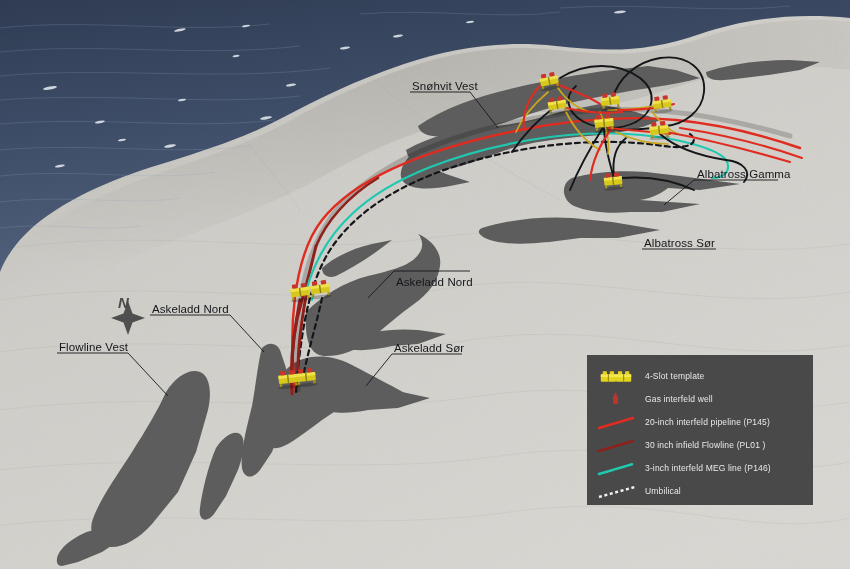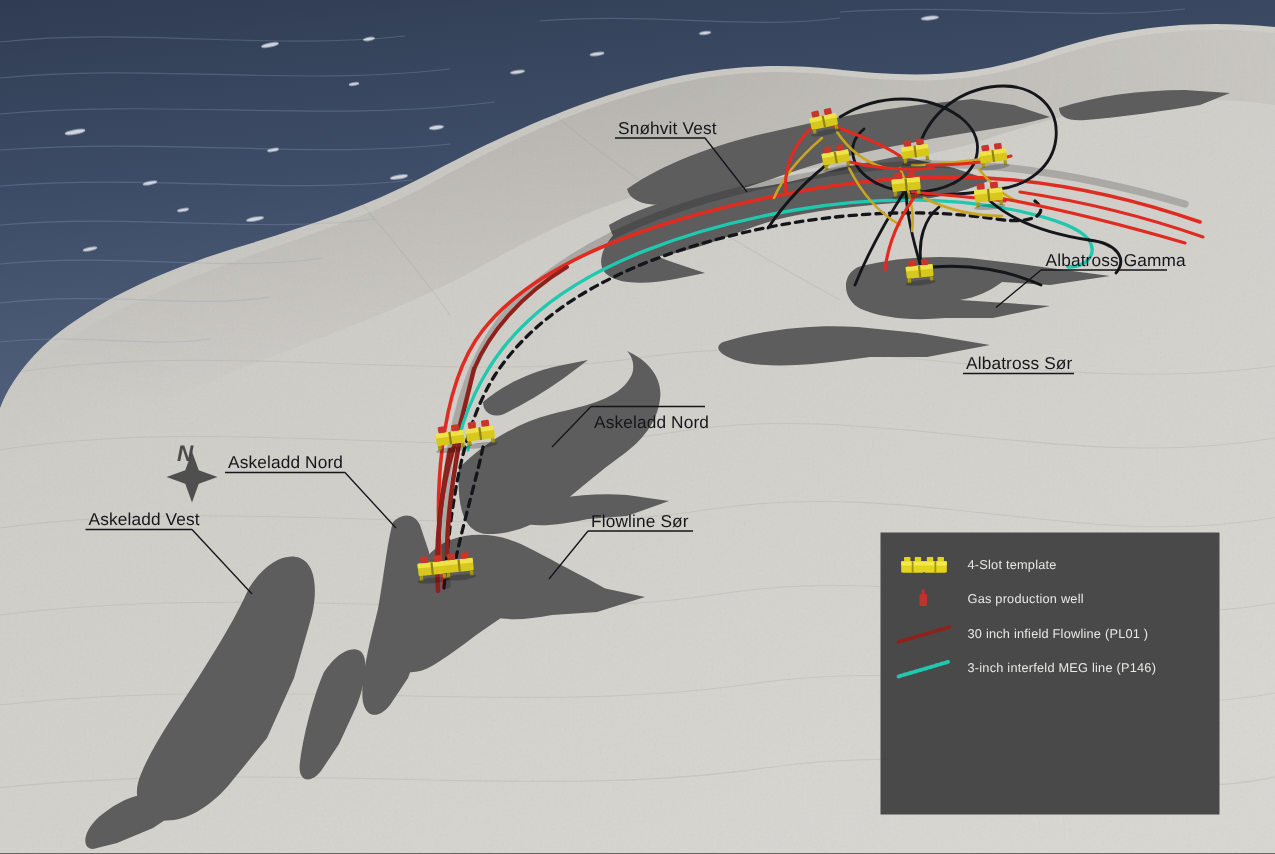--- a/index.html
+++ b/index.html
@@ -5,21 +5,21 @@
   html,body{margin:0;padding:0;background:#000;}
   #stage{
     position:relative;width:850px;height:569px;overflow:hidden;
     font-family:Liberation Sans, sans-serif;
     background:#c9c7c2;
   }
   #stage svg.layer{position:absolute;left:0;top:0;width:850px;height:569px;}
 
   
   #legend{
-    position:absolute;left:587px;top:355px;width:226px;height:188px;
+    position:absolute;left:587px;top:355px;width:226px;height:150px;
     background:rgba(62,62,62,0.93);
     box-sizing:border-box;padding:10px 0 0 0;
   }
   .leg-row{display:flex;align-items:center;height:23px;}
   .leg-swatch{width:58px;height:20px;flex:none;position:relative;}
   .leg-swatch svg{position:absolute;left:0;top:0;}
   .leg-label{
     color:#e8e8e6;font-size:8.5px;letter-spacing:0.15px;
     white-space:nowrap;line-height:1;
   }
@@ -324,23 +324,23 @@
         <use xlink:href="#tmplGlyph" transform="translate(288,378) rotate(-6) scale(1.05)"></use>
         <use xlink:href="#tmplGlyph" transform="translate(306,376) rotate(-6) scale(1.05)"></use>
       </g>
   </svg>
 
   <div id="map-labels">
       <div class="maplabel" style="left: 412px; top: 80px;">Snøhvit Vest</div>
       <div class="maplabel" style="left: 697px; top: 168px;">Albatross Gamma</div>
       <div class="maplabel" style="left: 644px; top: 237px;">Albatross Sør</div>
       <div class="maplabel" style="left: 396px; top: 276px;">Askeladd Nord</div>
-      <div class="maplabel" style="left: 394px; top: 342px;">Flowline Sør</div>
+      <div class="maplabel" style="left: 394px; top: 342px;">Askeladd Sør</div>
       <div class="maplabel" style="left: 152px; top: 303px;">Askeladd Nord</div>
-      <div class="maplabel" style="left: 59px; top: 341px;">Askeladd Vest</div>
+      <div class="maplabel" style="left: 59px; top: 341px;">Flowline Vest</div>
     </div>
   <div class="compass-n" style="left:118px;top:294px;">N</div>
 
   <div id="legend">
     <div id="legend-rows">
         <div class="leg-row">
           <div class="leg-swatch">
             <svg width="58" height="20" viewBox="0 0 58 20">
               <g transform="translate(29,10) scale(0.95)">
                 <rect x="-16" y="-3" width="16" height="8" rx="1" fill="#e3d41e"></rect>
@@ -358,34 +358,50 @@
           </div>
           <div class="leg-label">4-Slot template</div>
         </div>
         <div class="leg-row">
           <div class="leg-swatch">
             <svg width="58" height="20" viewBox="0 0 58 20">
               <rect x="26" y="6" width="5" height="8" rx="1" fill="#c0332b"></rect>
               <rect x="27.5" y="3" width="2" height="4" fill="#c0332b"></rect>
             </svg>
           </div>
-          <div class="leg-label">Gas production well</div>
+          <div class="leg-label">Gas interfeld well</div>
+        </div>
+        <div class="leg-row">
+          <div class="leg-swatch">
+            <svg width="58" height="20" viewBox="0 0 58 20">
+              <line x1="12" y1="15" x2="46" y2="5" stroke="#e02b20" stroke-width="2.6" stroke-linecap="round"></line>
+            </svg>
+          </div>
+          <div class="leg-label">20-inch interfeld pipeline (P145)</div>
         </div>
         <div class="leg-row">
           <div class="leg-swatch">
             <svg width="58" height="20" viewBox="0 0 58 20">
               <line x1="12" y1="15" x2="46" y2="5" stroke="#8e211c" stroke-width="2.6" stroke-linecap="round"></line>
             </svg>
           </div>
           <div class="leg-label">30 inch infield Flowline (PL01 )</div>
         </div>
         <div class="leg-row">
           <div class="leg-swatch">
             <svg width="58" height="20" viewBox="0 0 58 20">
               <line x1="12" y1="15" x2="46" y2="5" stroke="#1fc9b0" stroke-width="2.6" stroke-linecap="round" stroke-dasharray="2 1.6"></line>
             </svg>
           </div>
           <div class="leg-label">3-inch interfeld MEG line (P146)</div>
+        </div>
+        <div class="leg-row">
+          <div class="leg-swatch">
+            <svg width="58" height="20" viewBox="0 0 58 20">
+              <line x1="12" y1="15" x2="48" y2="5" stroke="#f2f2f0" stroke-width="2.4" stroke-linecap="butt" stroke-dasharray="3 2.6"></line>
+            </svg>
+          </div>
+          <div class="leg-label">Umbilical</div>
         </div>
       </div>
   </div>
 
 </div>
 
 </body></html>

